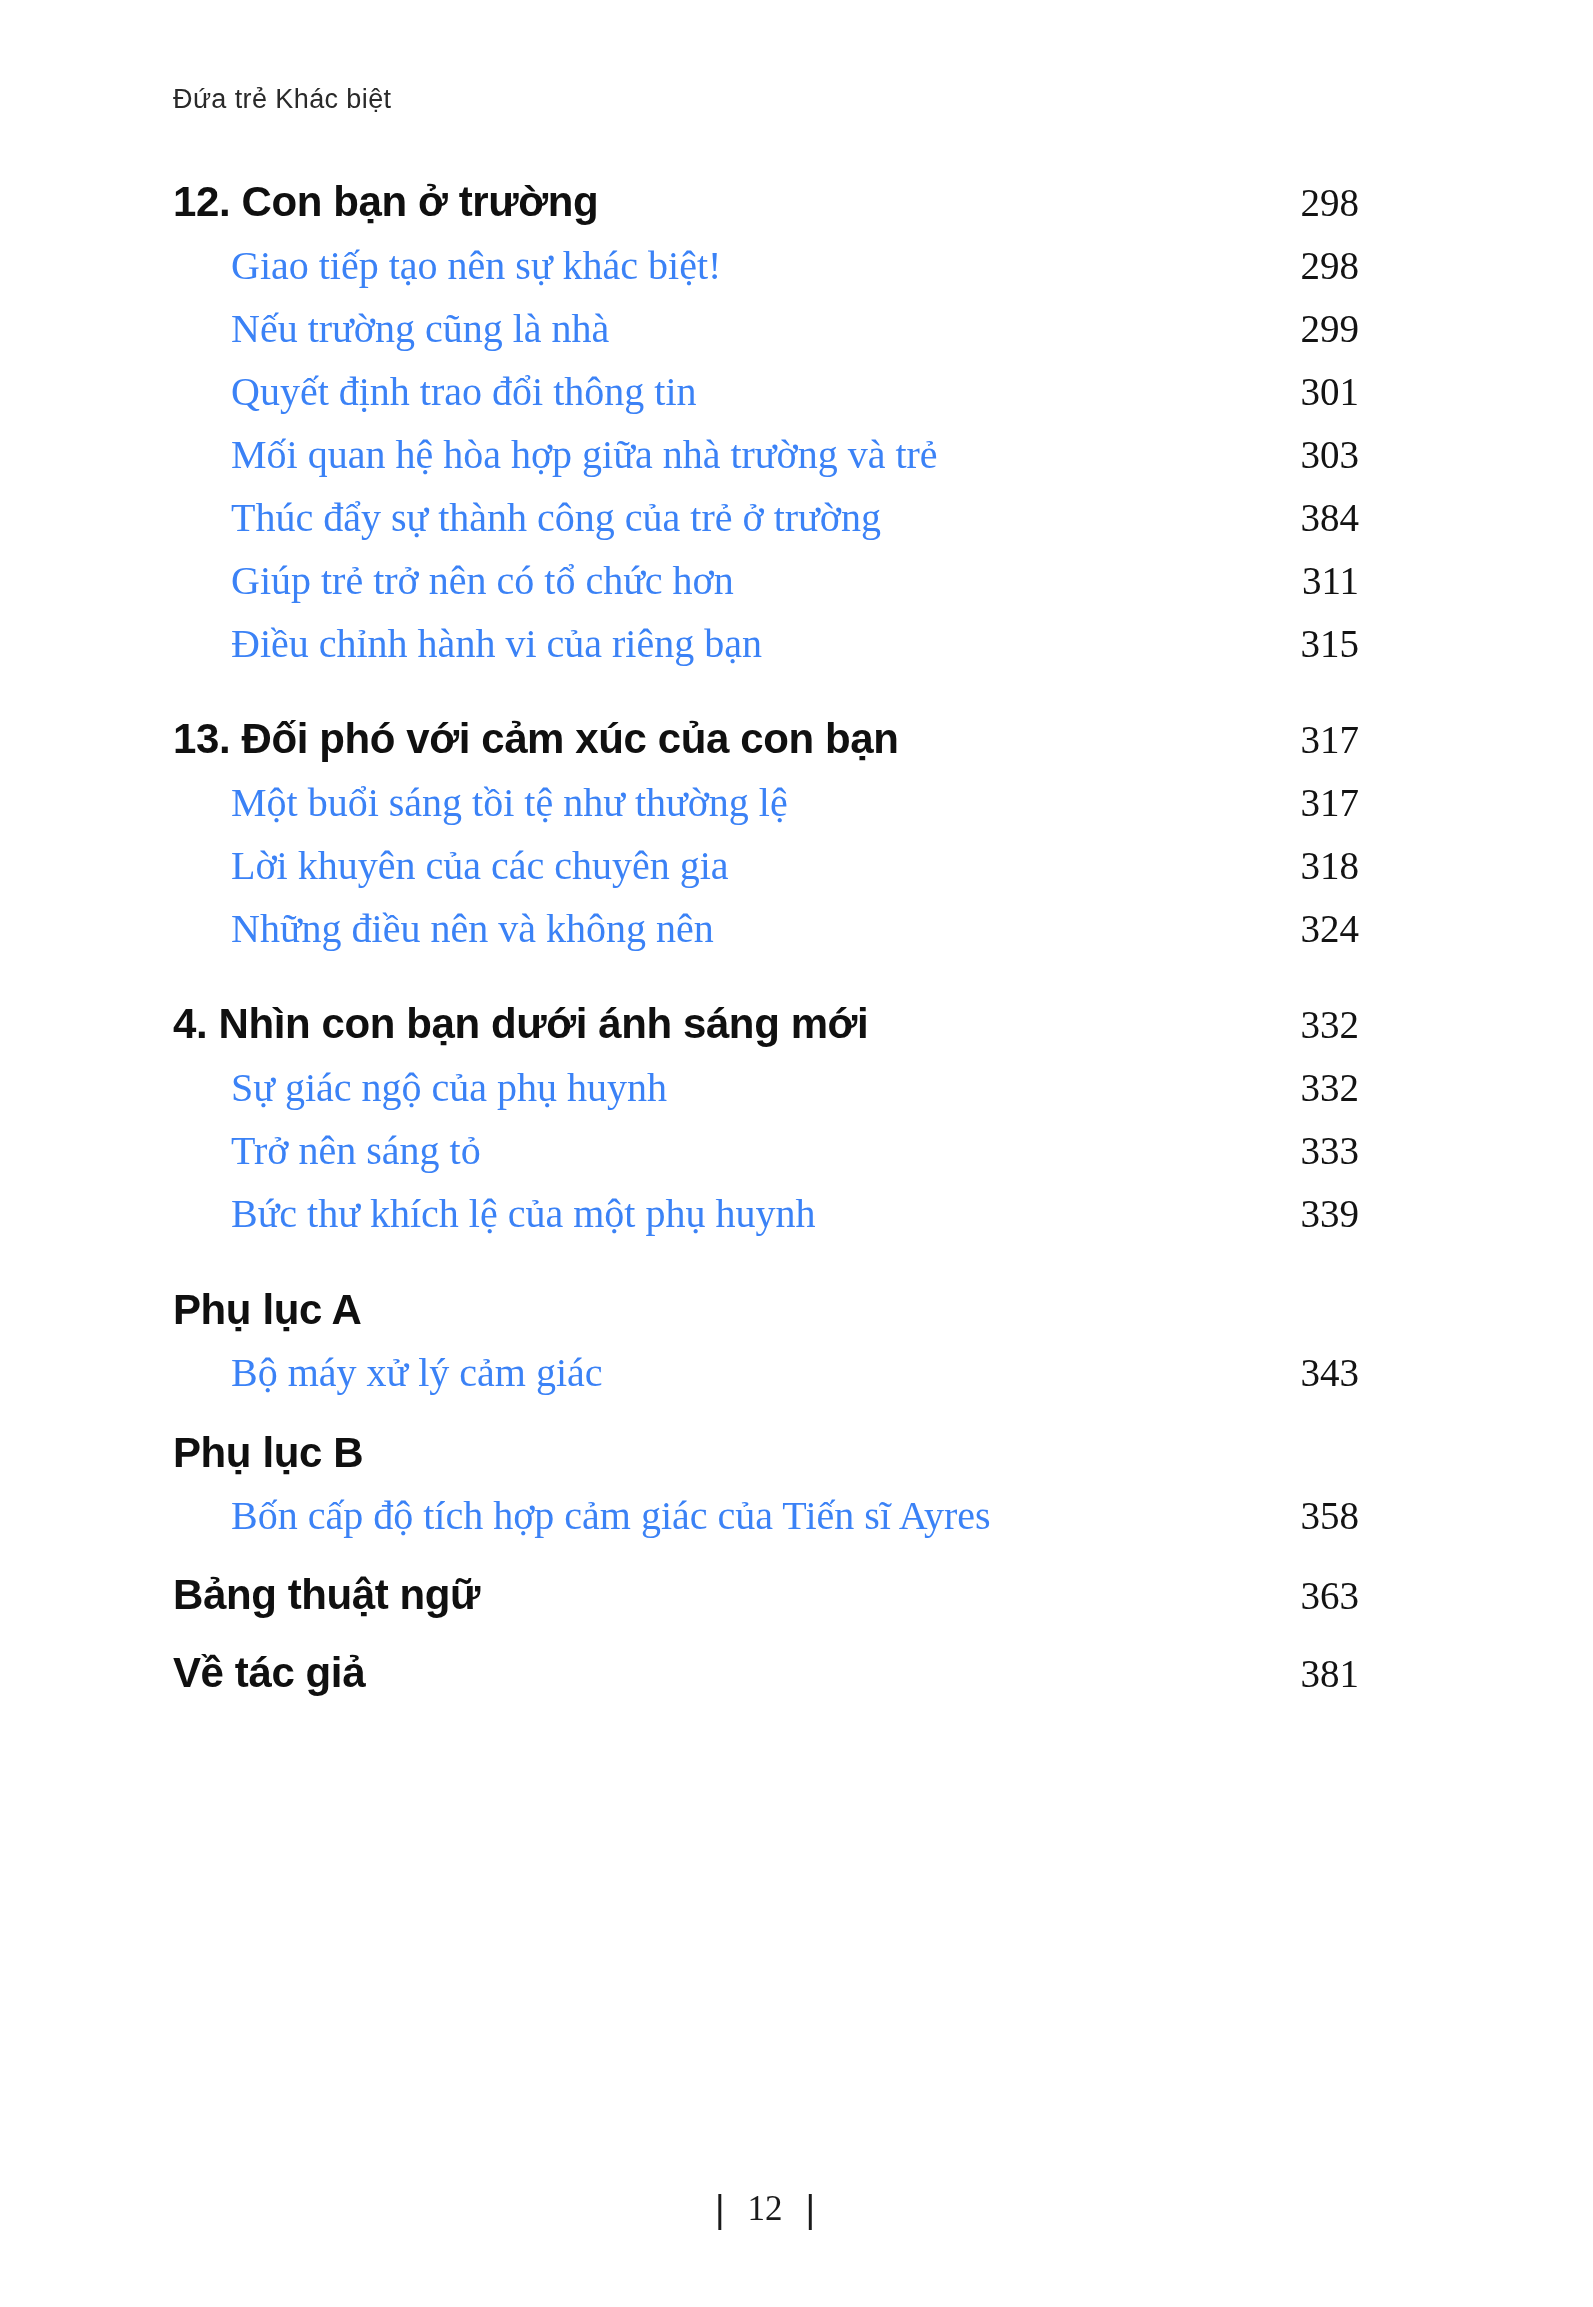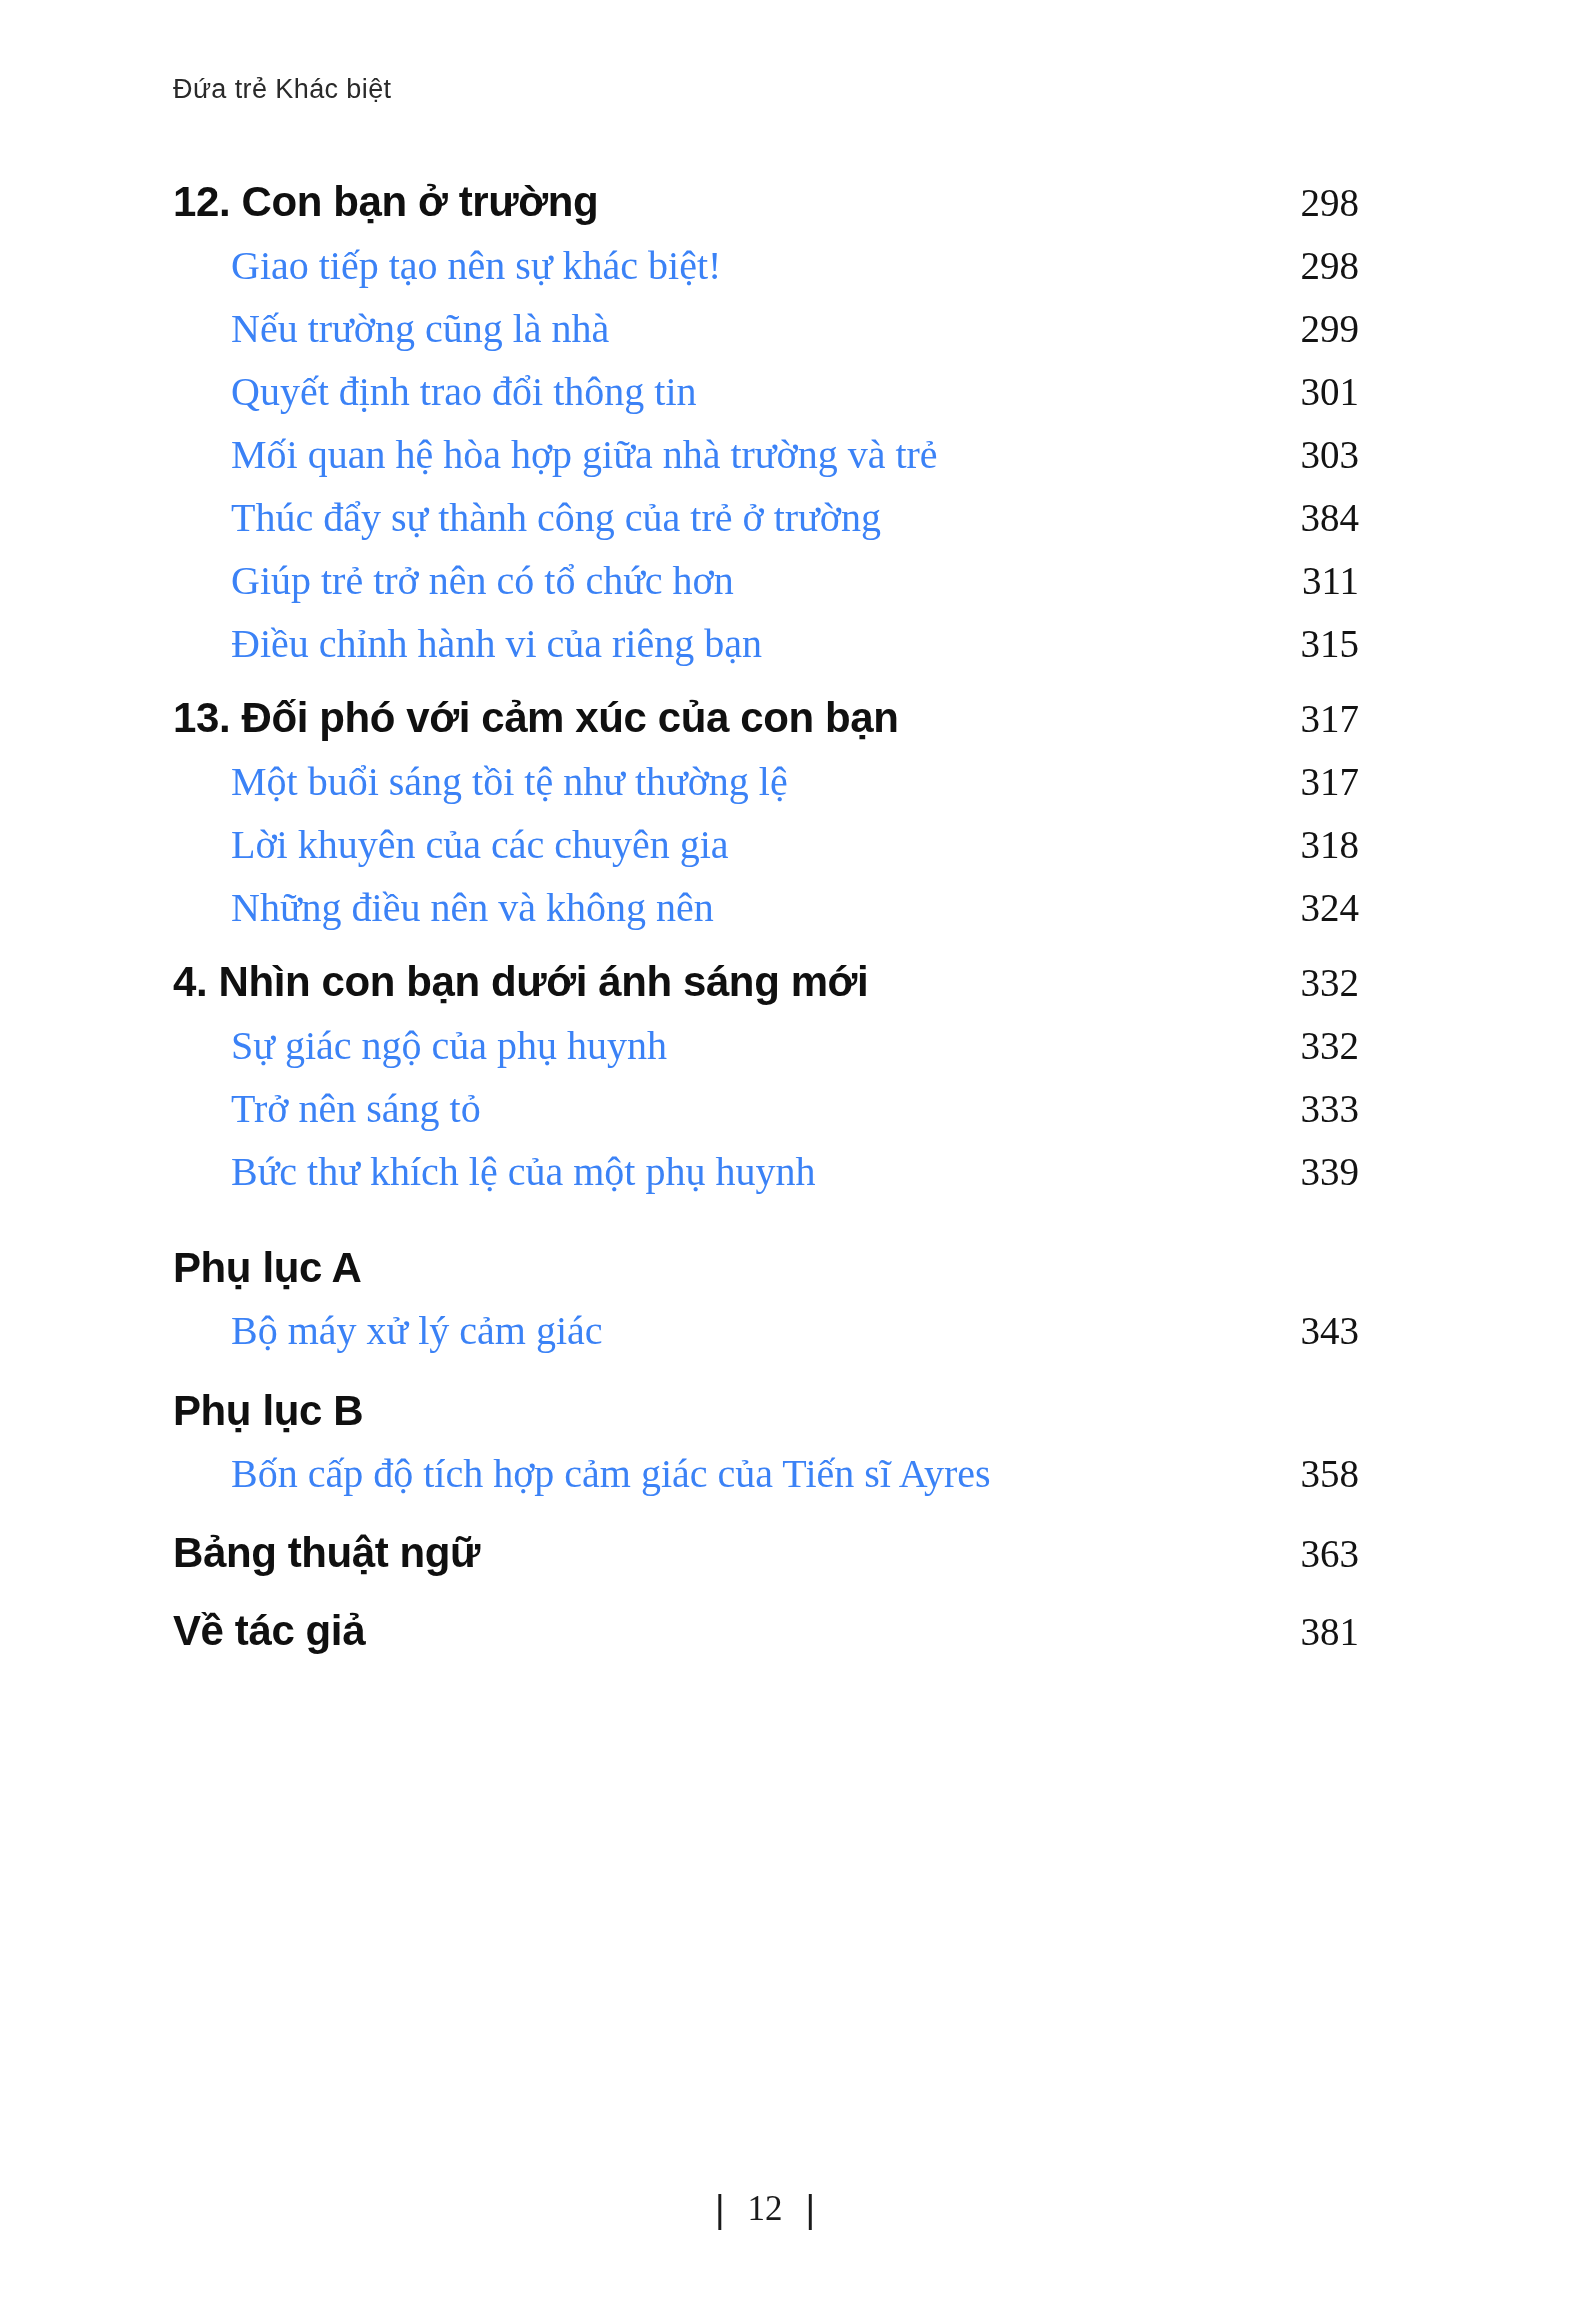--- a/index.html
+++ b/index.html
@@ -10,21 +10,21 @@
   body {
     width: 1594px;
     height: 2307px;
     position: relative;
     font-family: "Liberation Serif", serif;
     color: #131313;
     overflow: hidden;
   }
   .running-header {
     position: absolute;
-    top: 74px;
+    top: 84px;
     left: 173px;
     font-family: "Liberation Sans", sans-serif;
     font-size: 27px;
     font-weight: 500;
     letter-spacing: 0.4px;
     color: #2a2a2a;
   }
   .toc {
     position: absolute;
     top: 170px;
@@ -52,21 +52,21 @@
     font-weight: 700;
     font-size: 42px;
     letter-spacing: -0.4px;
     color: #101010;
   }
   .row.item .title {
     padding-left: 58px;
     font-family: "Liberation Serif", serif;
     color: #3b82f6;
   }
-  .mt-chapter { margin-top: 11px; }
+  .mt-chapter { margin-top: 32px; }
   .mt-appendix-a { margin-top: 33px; align-items: flex-end; }
   .mt-appendix-b { margin-top: 17px; }
   .mt-glossary { margin-top: 16px; }
   .mt-author { margin-top: 14px; }
   .footer {
     position: absolute;
     top: 2188px;
     left: 765px;
     transform: translateX(-50%);
     font-family: "Liberation Serif", serif;

